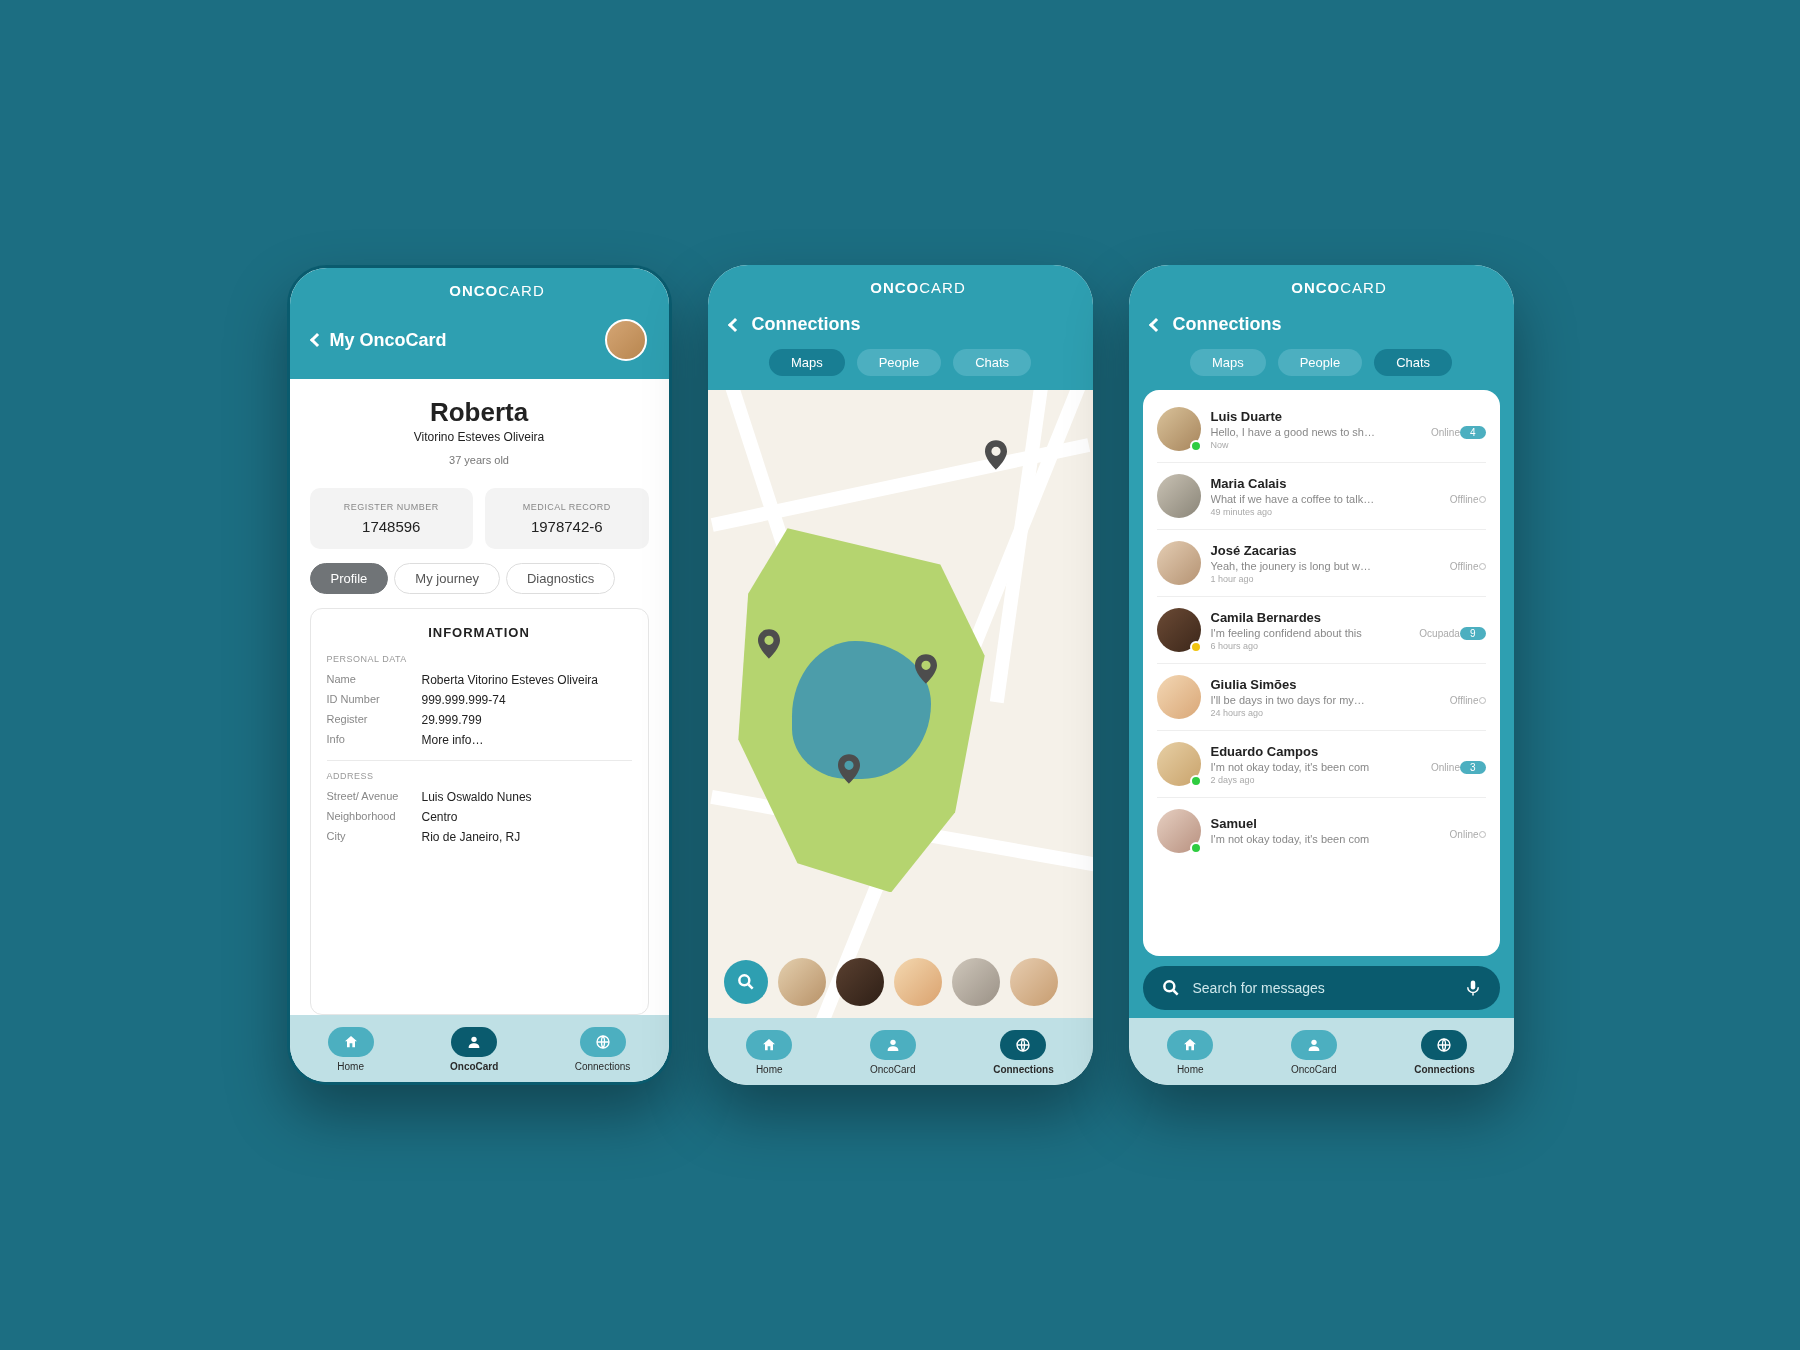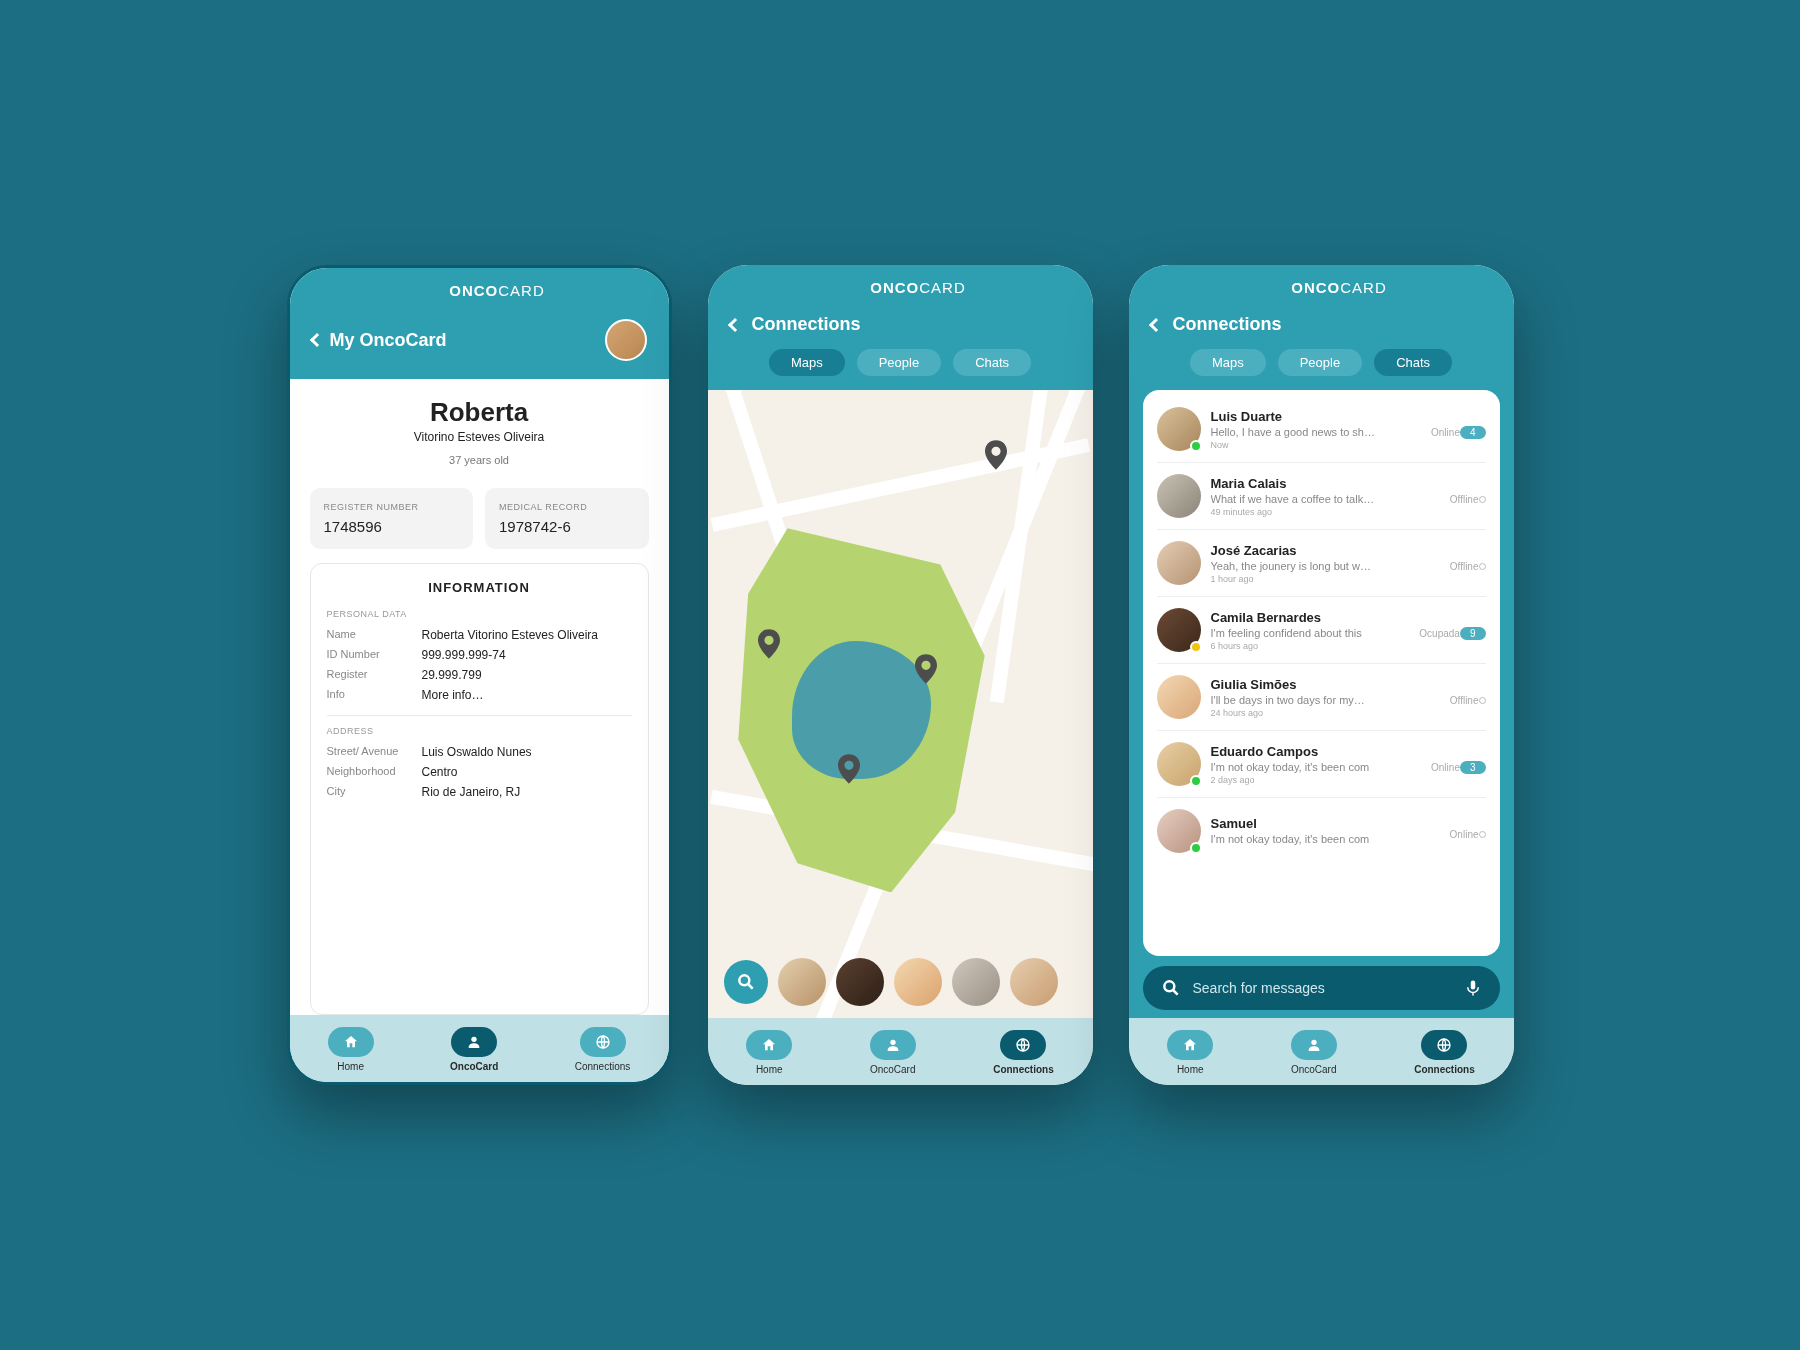--- a/index.html
+++ b/index.html
@@ -15,21 +15,21 @@
 .avatar-sm { width:42px; height:42px; border-radius:50%; background:linear-gradient(135deg,#d4a574,#b8864f); border:2px solid #fff; }
 .tabs { background:#2E9FB1; display:flex; justify-content:center; gap:12px; padding:0 20px 14px; }
 .tab { background:#4CAFC0; color:#fff; padding:6px 22px; border-radius:16px; font-size:13px; cursor:pointer; }
 .tab.active { background:#187E93; }
 .content { flex:1; overflow:hidden; display:flex; flex-direction:column; }
 .profile-top { text-align:center; padding:18px 0 12px; }
 .pname { font-size:26px; font-weight:700; color:#222; }
 .pfull { font-size:12px; color:#222; margin-top:2px; }
 .page { font-size:11px; color:#777; margin-top:10px; }
 .cards { display:flex; gap:12px; padding:10px 20px 14px; }
-.card { flex:1; background:#f3f3f3; border-radius:10px; padding:14px; }
+.card { flex:1; background:#f3f3f3; border-radius:10px; padding:14px;text-align:center; }
 .card-l { font-size:9px; color:#888; letter-spacing:.5px; margin-bottom:6px; }
 .card-v { font-size:15px; color:#222; font-weight:500; }
 .subtabs { display:flex; gap:6px; padding:0 20px 14px; overflow:hidden; }
 .st { border:1px solid #ddd; border-radius:18px; padding:7px 20px; font-size:13px; color:#555; white-space:nowrap; cursor:pointer; }
 .st.active { background:#707477; color:#fff; border-color:#707477; }
 .info { margin:0 20px; border:1px solid #e6e6e6; border-radius:12px; padding:16px; flex:1; overflow:hidden; }
 .info-title { text-align:center; font-weight:700; font-size:13px; letter-spacing:1px; color:#222; margin-bottom:14px; }
 .sec-h { font-size:9px; color:#999; letter-spacing:.5px; margin:3px 0 6px; }
 .row { display:flex; font-size:12px; color:#222; padding:3px 0; }
 .row .rl { width:95px; color:#888; font-size:11px; }
@@ -88,20 +88,25 @@
     <div class="cards">
       <div class="card">
         <div class="card-l">REGISTER NUMBER</div>
         <div class="card-v">1748596</div>
       </div>
       <div class="card">
         <div class="card-l">MEDICAL RECORD</div>
         <div class="card-v">1978742-6</div>
       </div>
     </div>
+    <div class="subtabs">
+      <div class="st active">Profile</div>
+      <div class="st">My journey</div>
+      <div class="st">Diagnostics</div>
+    </div>
     <div class="info">
       <div class="info-title">INFORMATION</div>
       <div class="sec-h">PERSONAL DATA</div>
       <div class="row">
           <div class="rl">Name</div>
           <div class="rv">Roberta Vitorino Esteves Oliveira</div>
         </div>
       <div class="row">
           <div class="rl">ID Number</div>
           <div class="rv">999.999.999-74</div>

